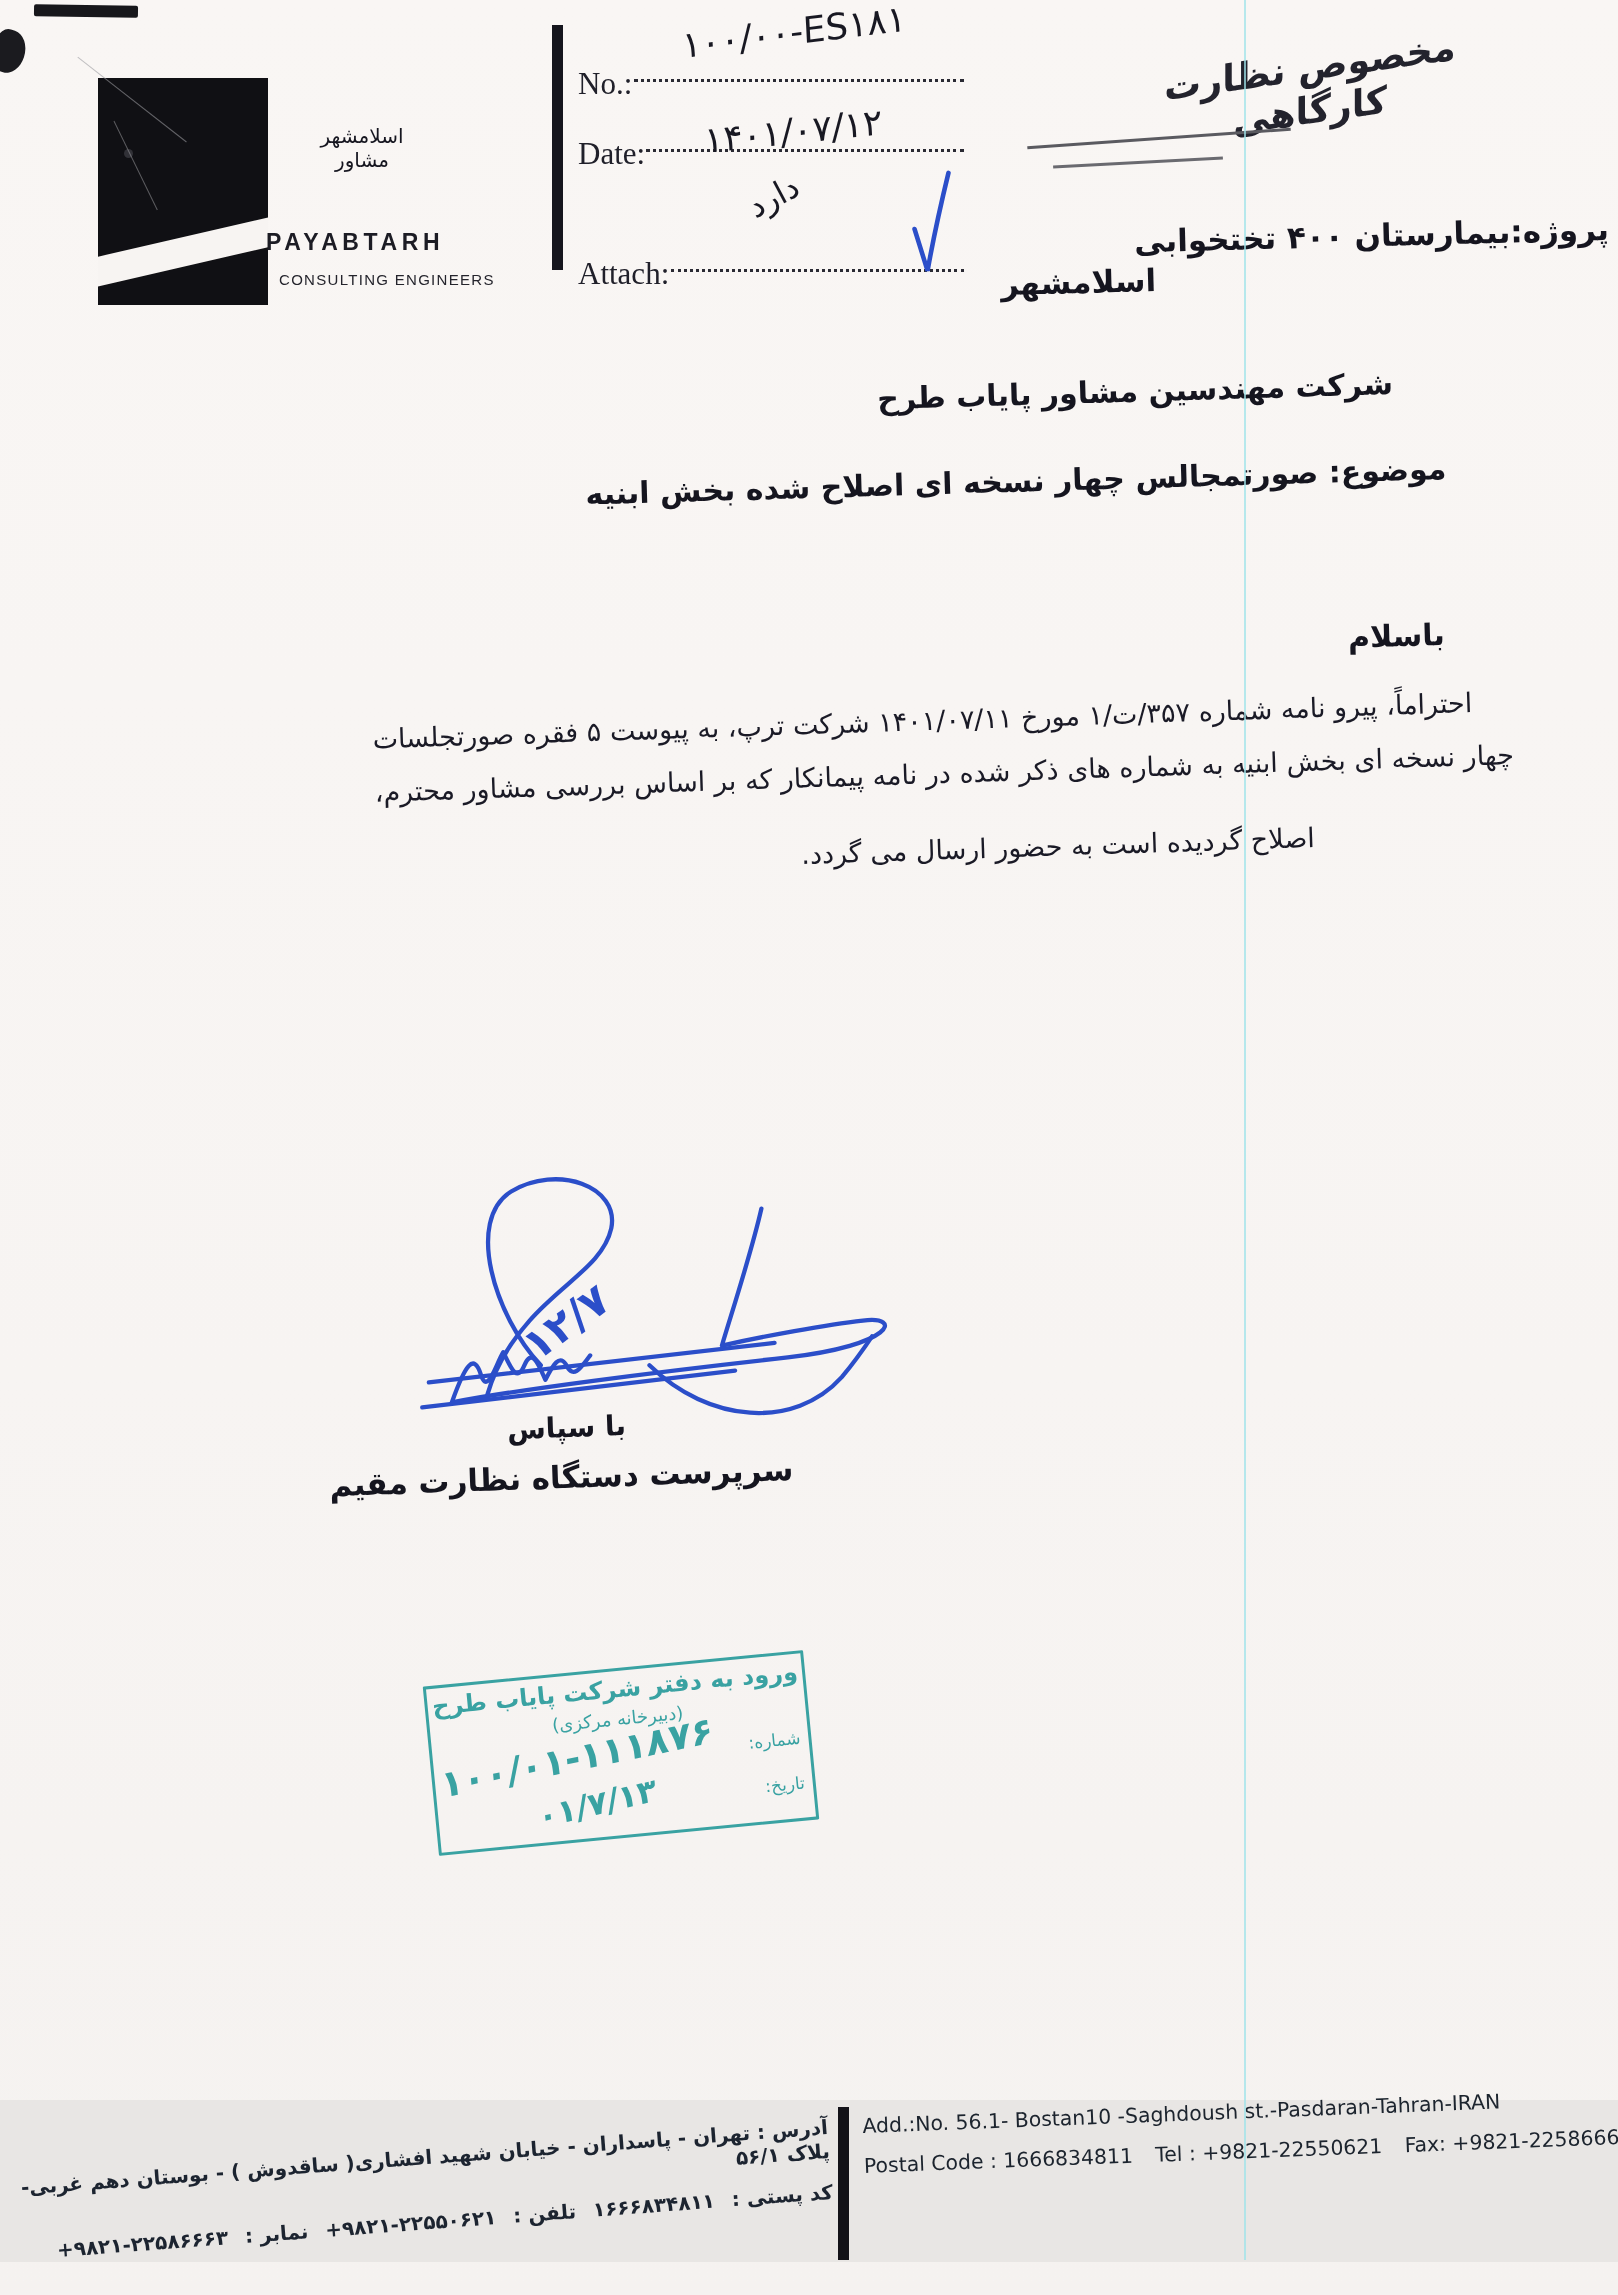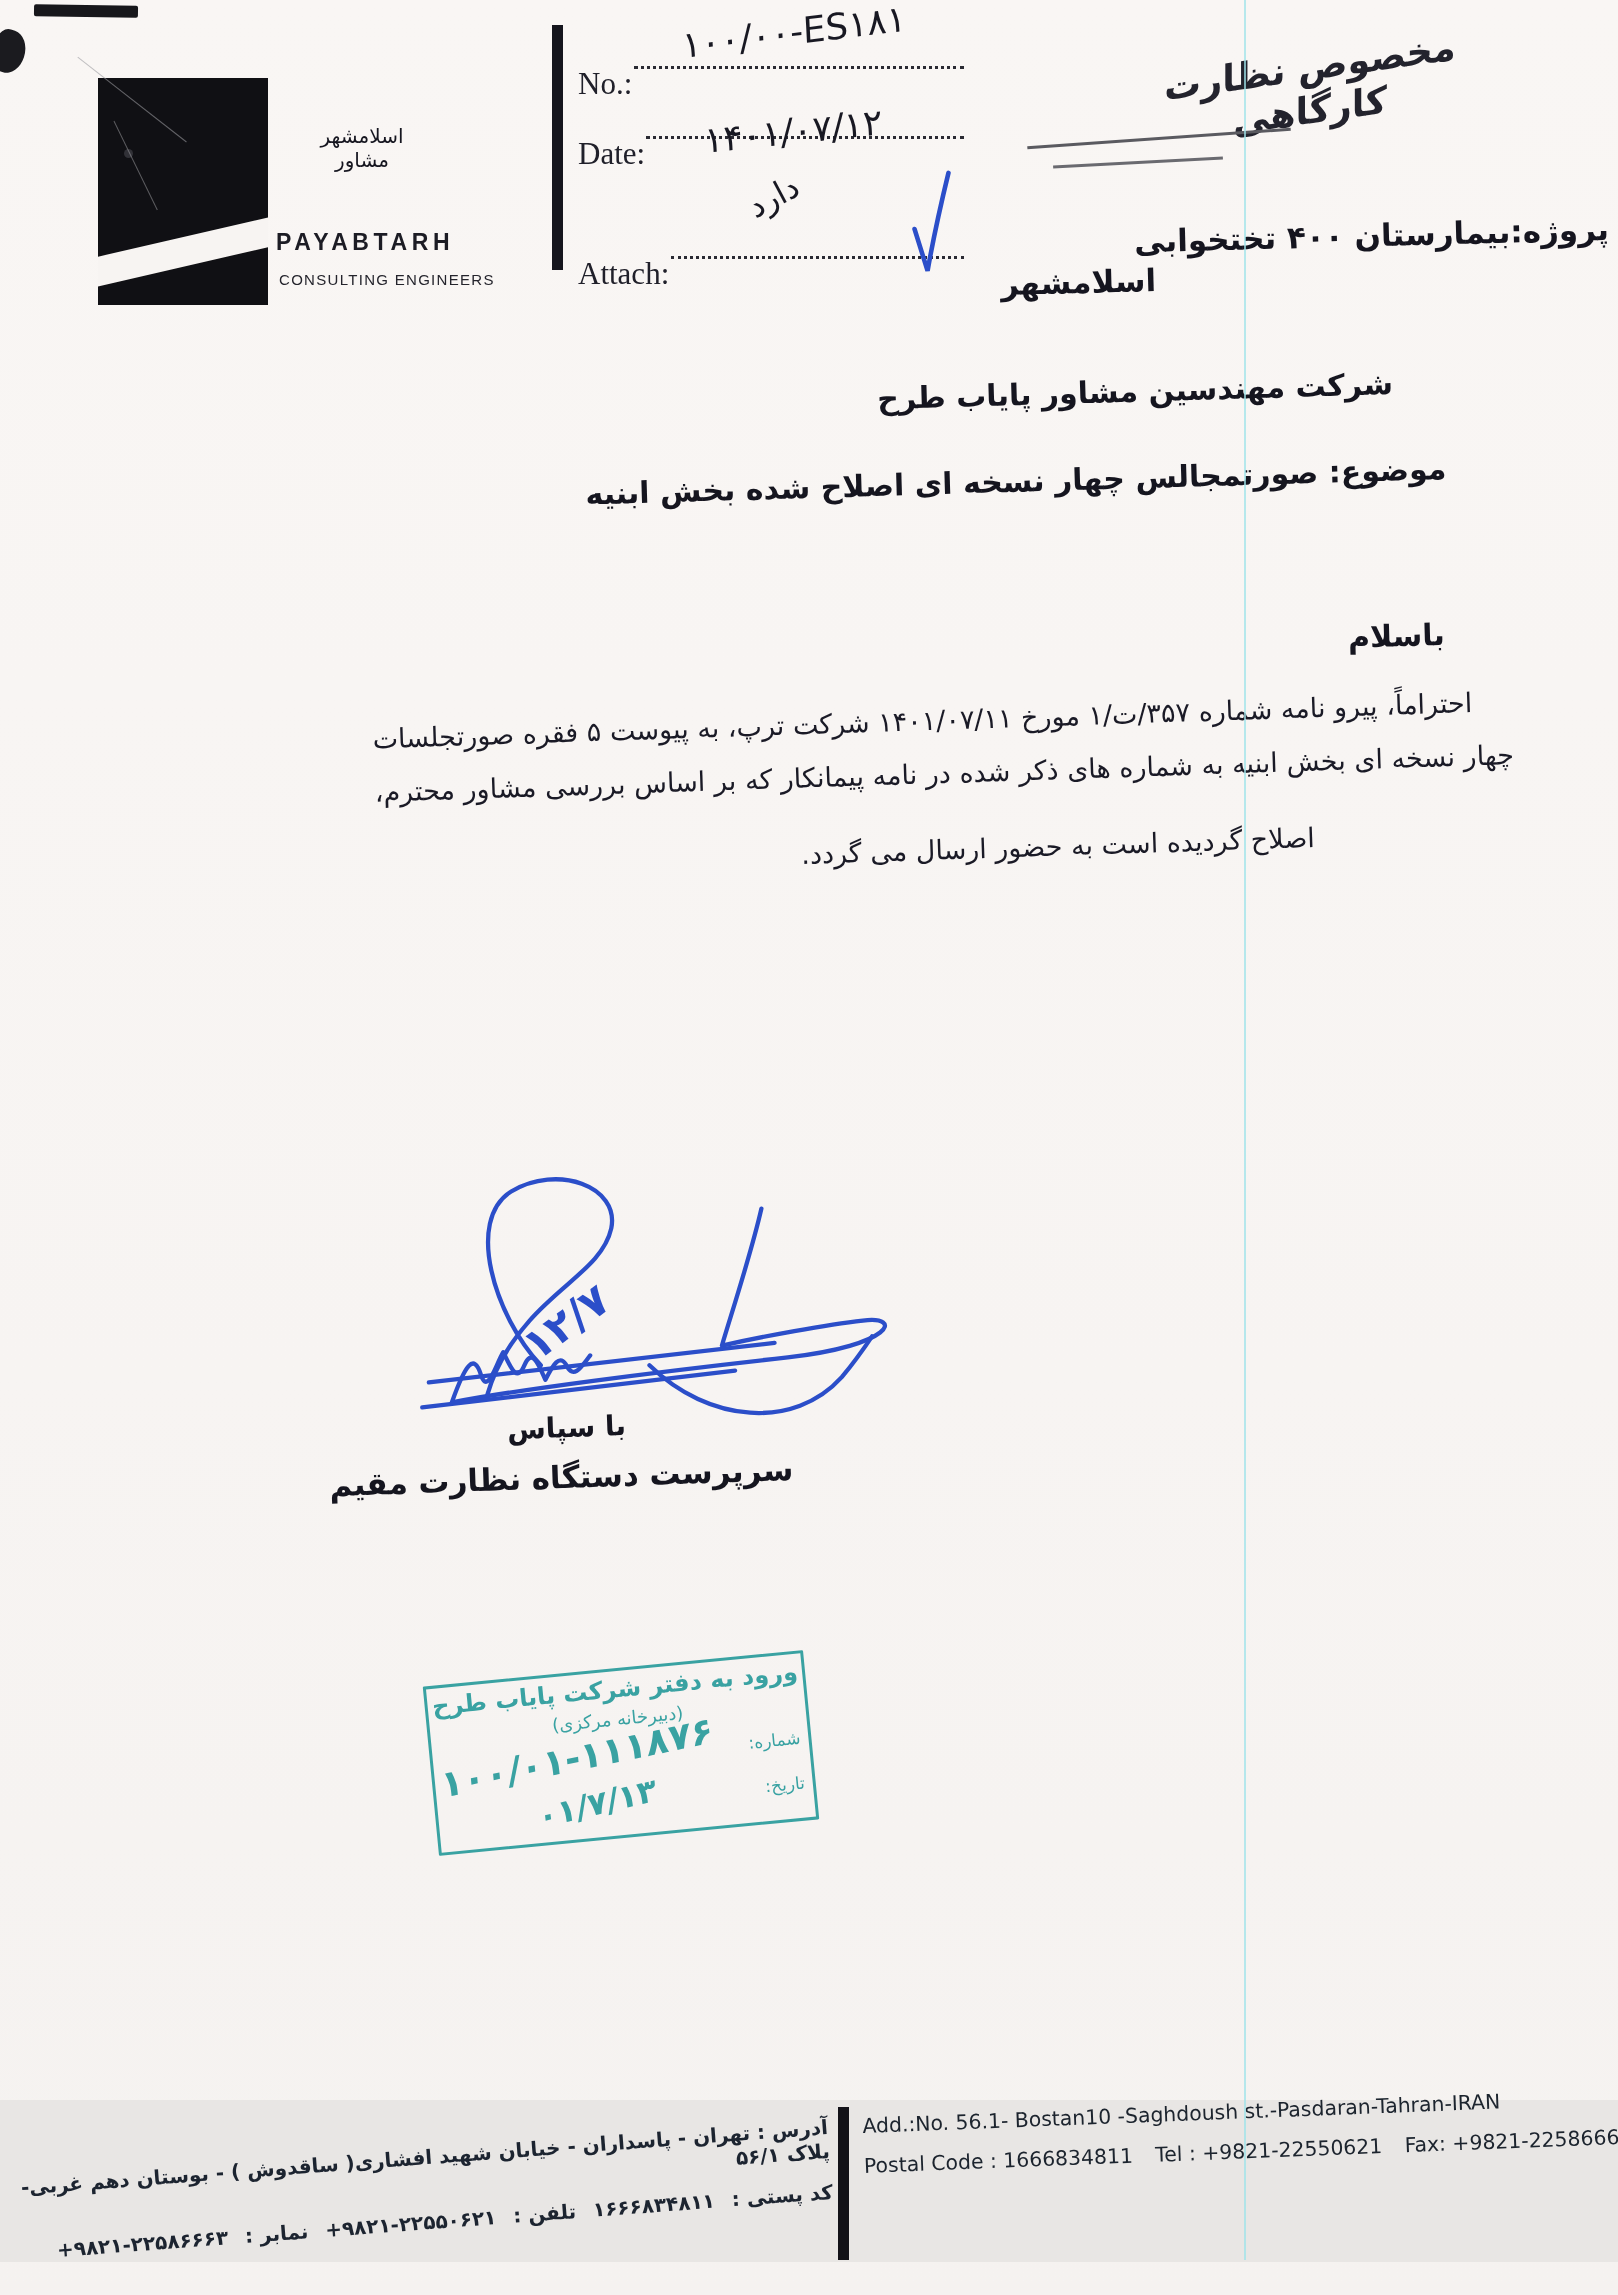--- a/index.html
+++ b/index.html
@@ -16,27 +16,27 @@
   .abs{position:absolute;}
   .rtl{direction:rtl; unicode-bidi:embed;}
 
   
   .logo-mark{left:98px; top:78px; width:170px; height:227px; background:#101014; overflow:hidden;}
   .logo-slash{position:absolute; left:-13px; top:157px; width:217px; height:29px;
     background:var(--paper); transform:rotate(-13deg); border-radius:5.3px;}
   .company-fa-small{left:296px; top:124px; width:132px; font-size:20px; text-align:center;}
   .company-fa-large{left:308px; top:152px; width:171px; font-size:41px; font-weight:700; text-align:center;}
   .company-en{left:266px; top:229px; font-size:23px; font-weight:700; letter-spacing:4.6px;
-    font-family:"Liberation Sans",sans-serif; color:#1c1c24;margin-left:10px;}
+    font-family:"Liberation Sans",sans-serif; color:#1c1c24;}
   .company-en-sub{left:279px; top:271px; font-size:15px; letter-spacing:1.3px;
     font-family:"Liberation Sans",sans-serif; color:#24242c;text-align:right;}
 
   
   .ref-bar{left:552px; top:25px; width:11.2px; height:245px; background:#15151d;}
-  .ref-row{left:578px; width:389px; display:flex; align-items:flex-start;
+  .ref-row{left:578px; width:389px; display:flex; align-items:center;
     font-family:"Liberation Serif",serif; font-size:31px; color:#20202a;}
   .ref-row .dots{flex:1; border-bottom:3.3px dotted #2a2a33; margin:0 2.6px 6.6px 1.3px; height:0;}
   .ref-row-no{top:66px;} .ref-row-date{top:136px;} .ref-row-attach{top:256px;}
   .hand{color:#181822; transform-origin:left center;}
   .ref-no-value{left:682px; top:25px; font-size:36px; transform:rotate(-7deg) skewX(-4deg);}
   .ref-date-value{left:704px; top:120px; font-size:36px; transform:rotate(-6deg) skewX(-4deg);}
   .ref-attach-value{left:750px; top:190px; font-size:32px; transform:rotate(-28deg);}
   .check-icon{left:908px; top:166px; color:var(--signature-blue);}
 
   

